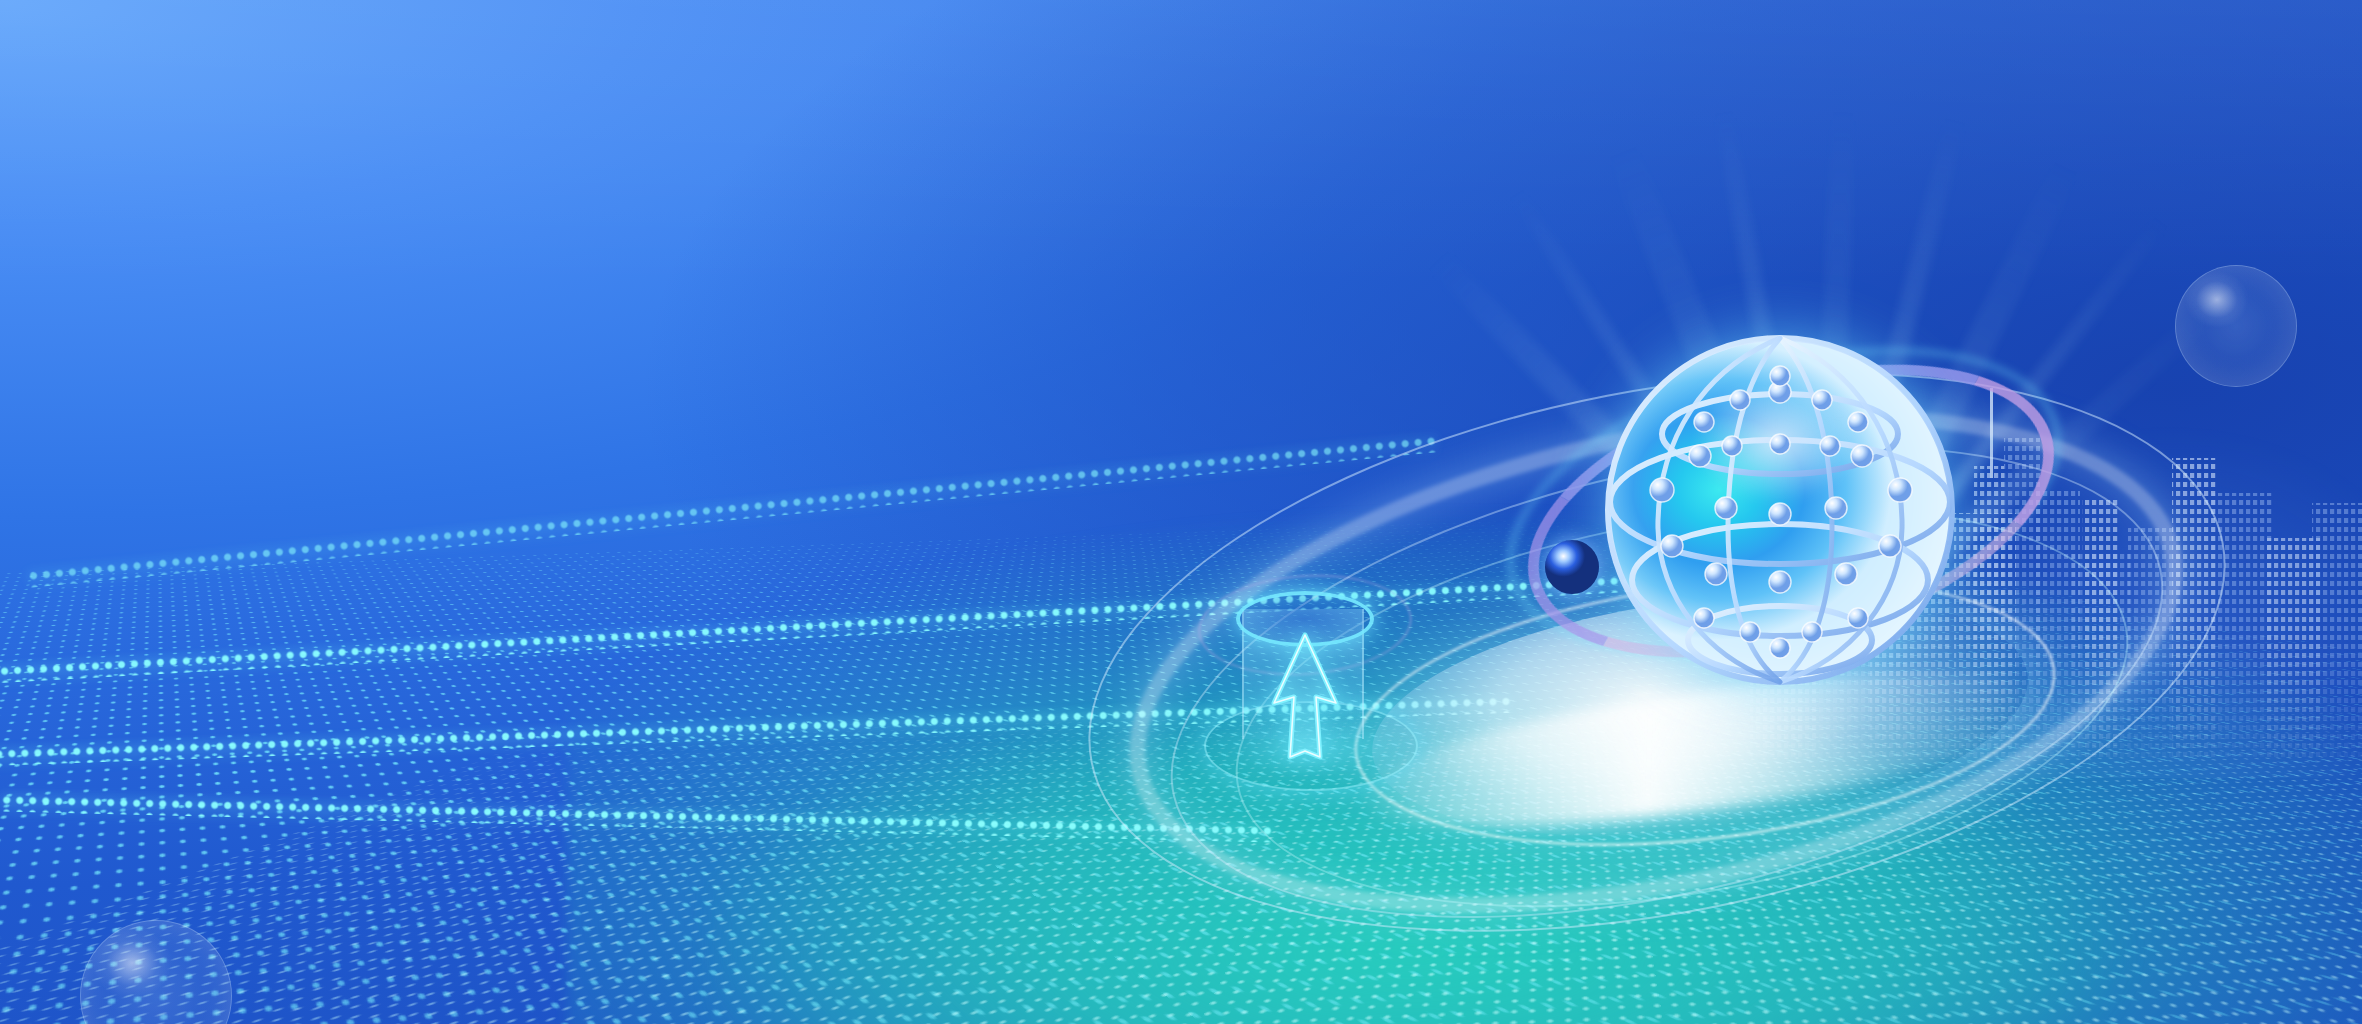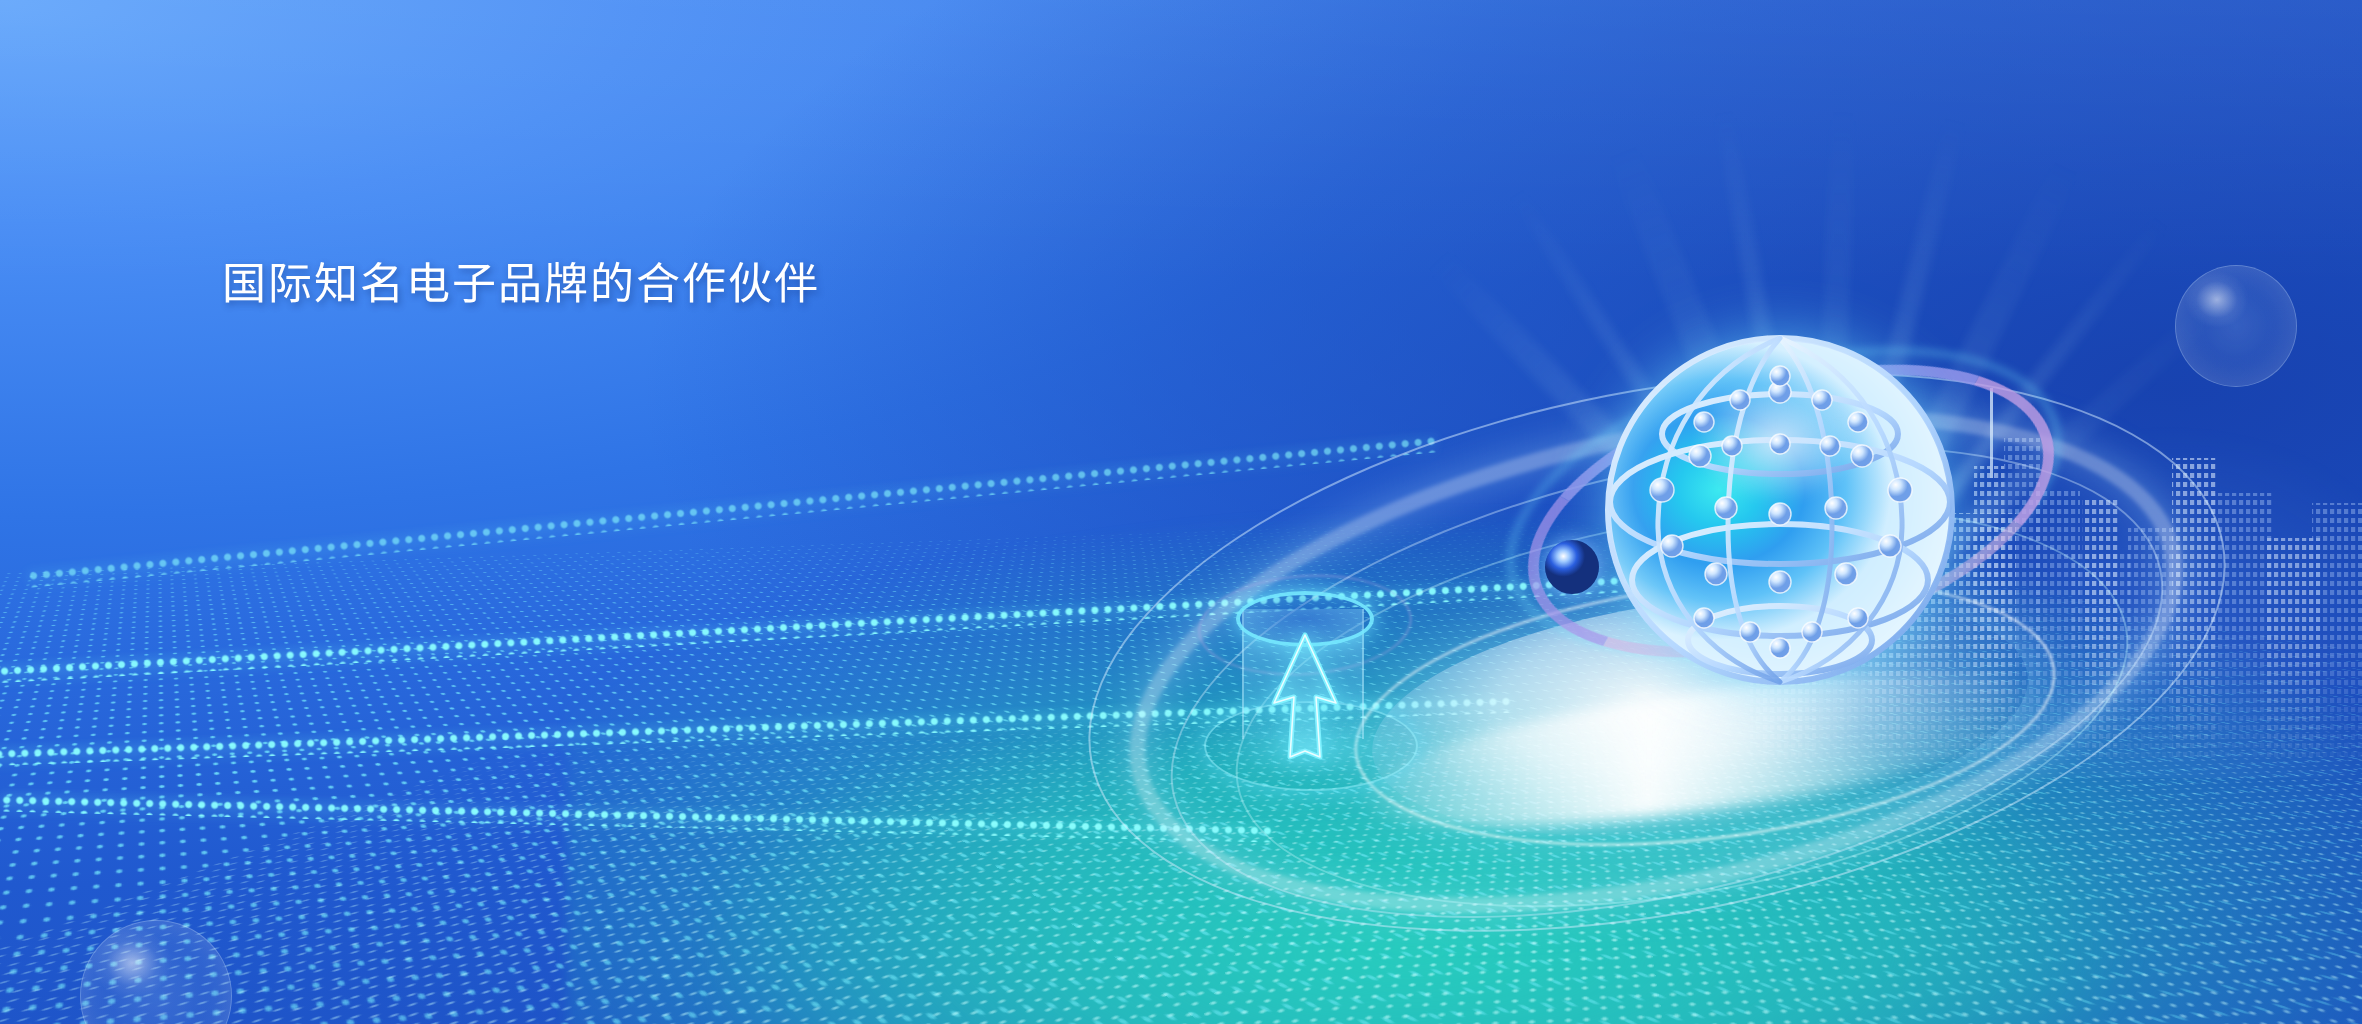--- a/index.html
+++ b/index.html
@@ -463,18 +463,17 @@
         <path d="M45 10 L76 78 L56 72 L60 132 L45 126 L30 132 L34 72 L14 78 Z" fill="none" stroke="#7ef1ff" stroke-width="5" stroke-linejoin="round" style="filter: drop-shadow(0 0 10px rgba(110,235,255,0.95));"></path>
         <path d="M45 10 L76 78 L56 72 L60 132 L45 126 L30 132 L34 72 L14 78 Z" fill="rgba(150,240,255,0.18)" stroke="#eafdff" stroke-width="1.6" stroke-linejoin="round"></path>
       </svg>
     </div>
   </div>
 
   <div class="bubble bubble-tr"></div>
   <div class="bubble bubble-bl"></div>
 
   <div class="copy">
-    <p class="eyebrow">国际知名电子品牌的合作伙伴</p>
     <h1 class="headline">
     </h1>
   </div>
 
 </div>
 
 </body></html>

